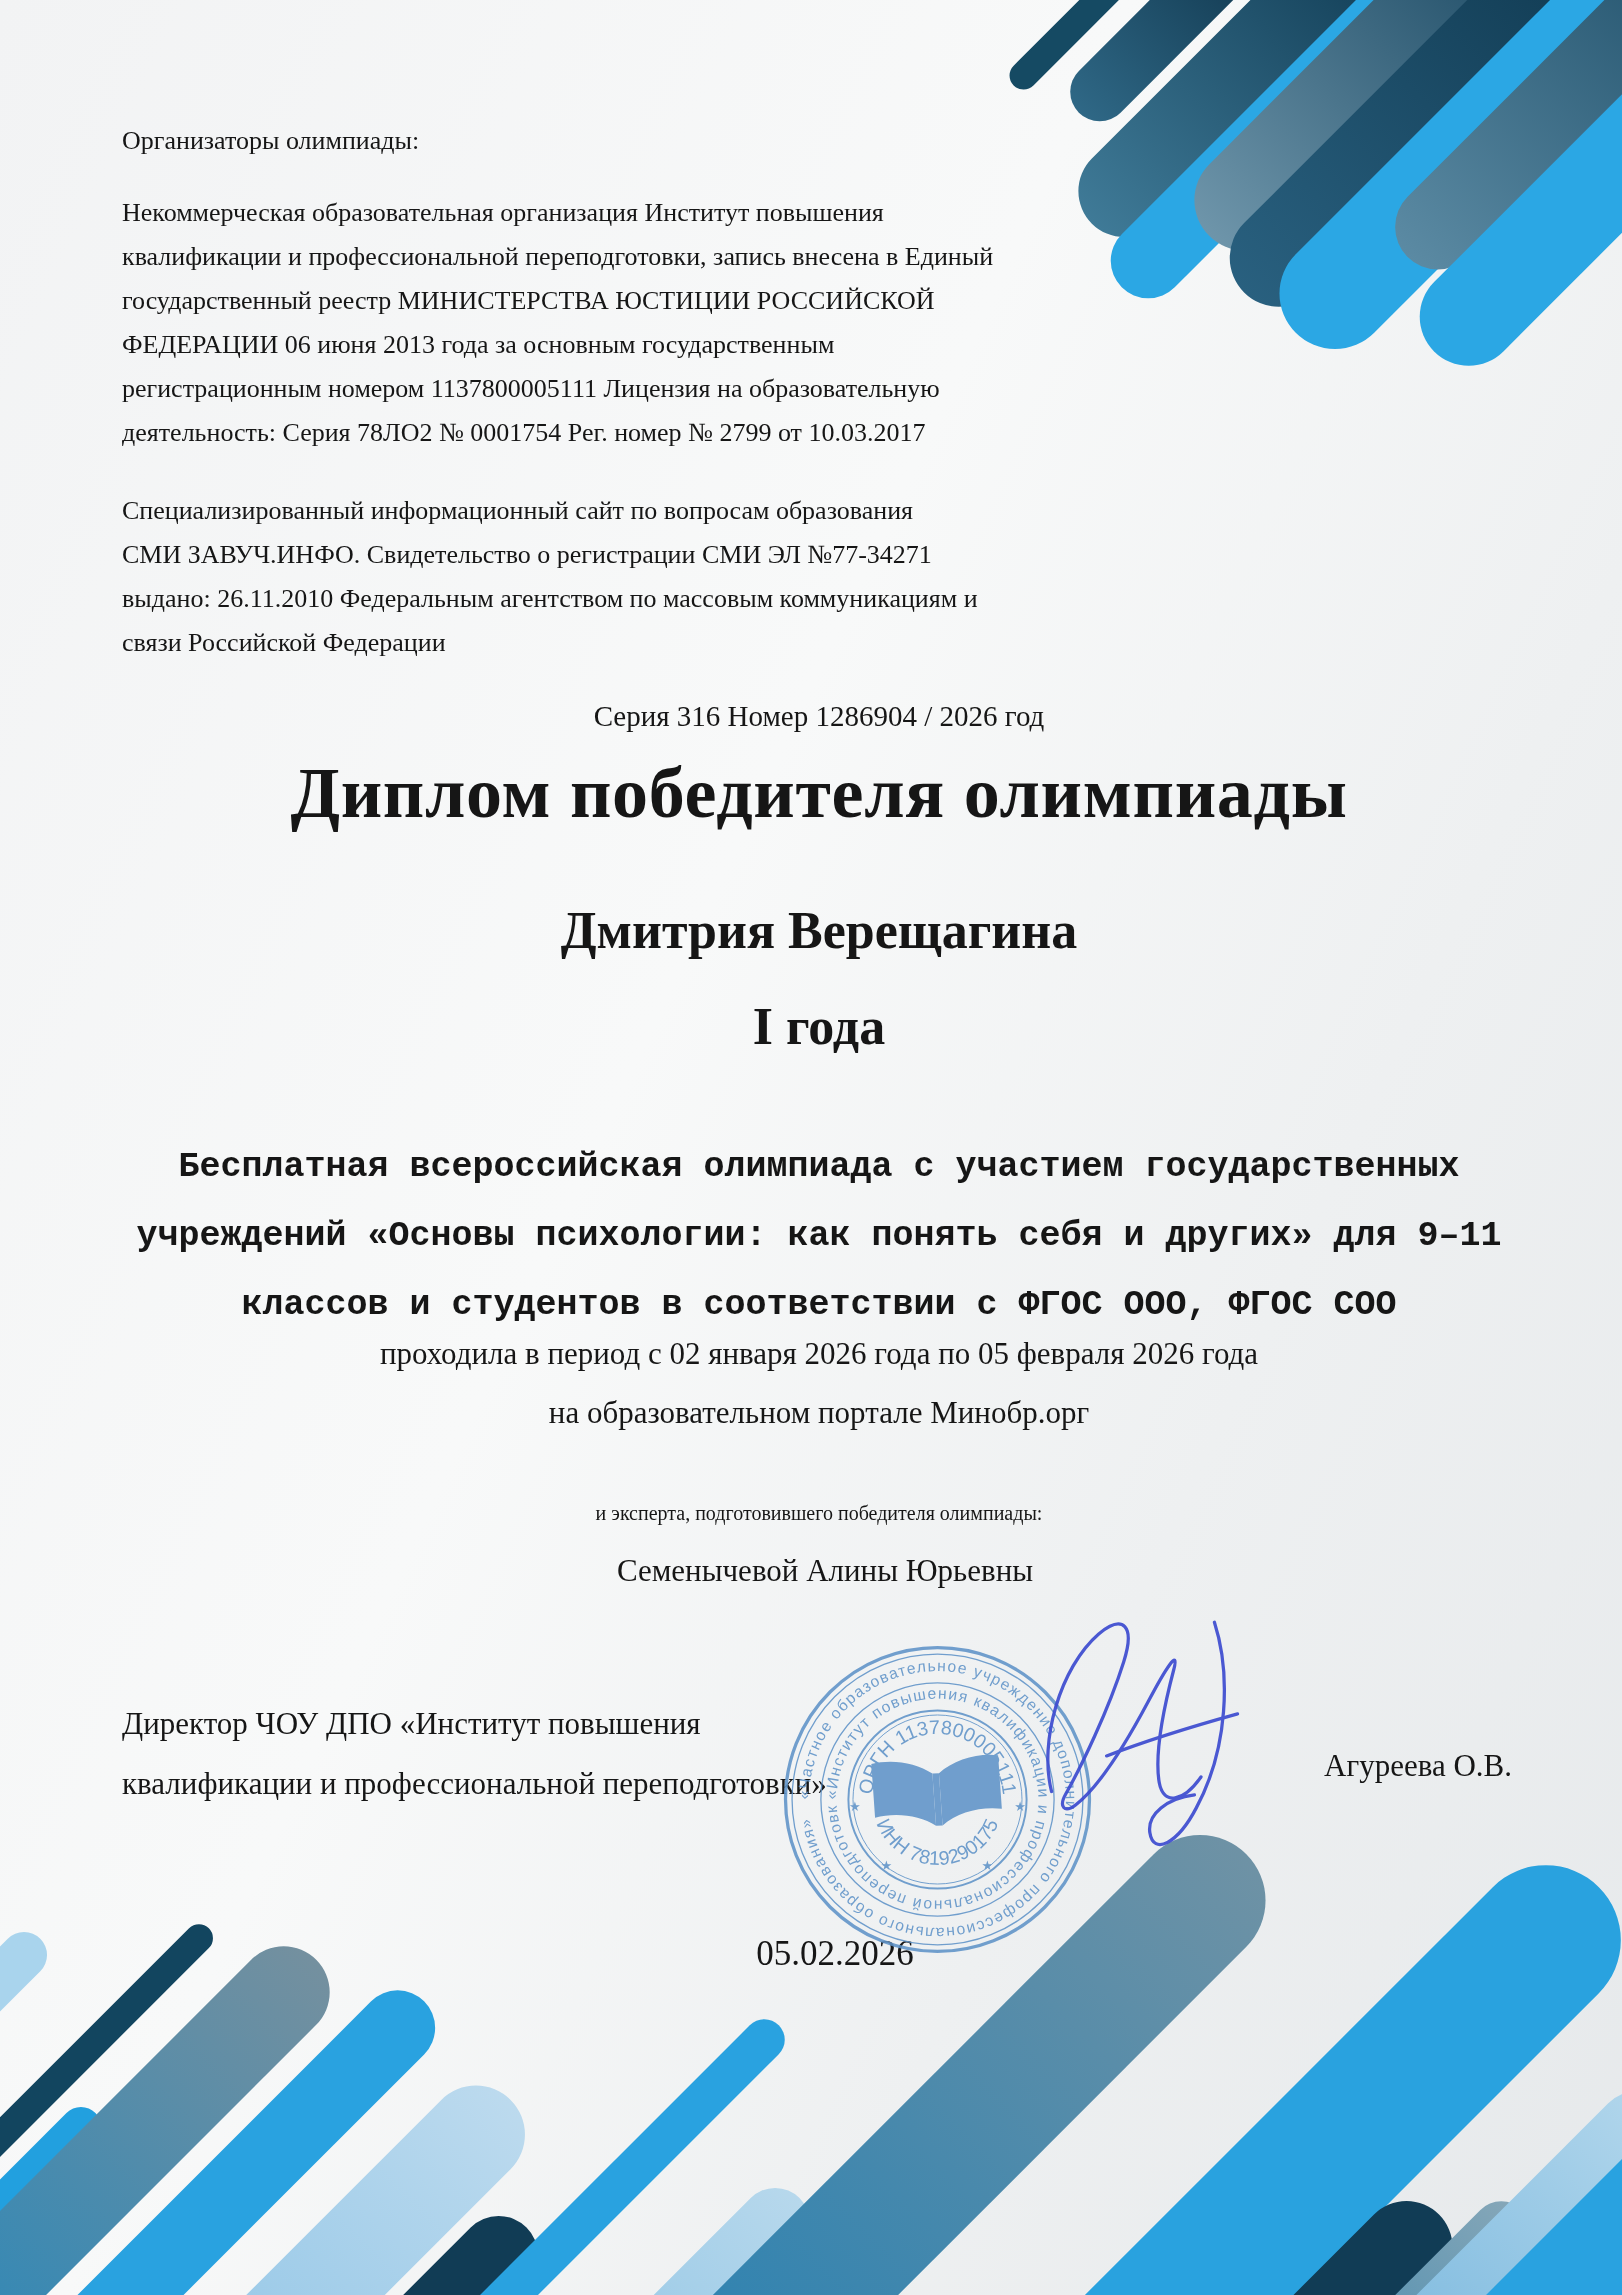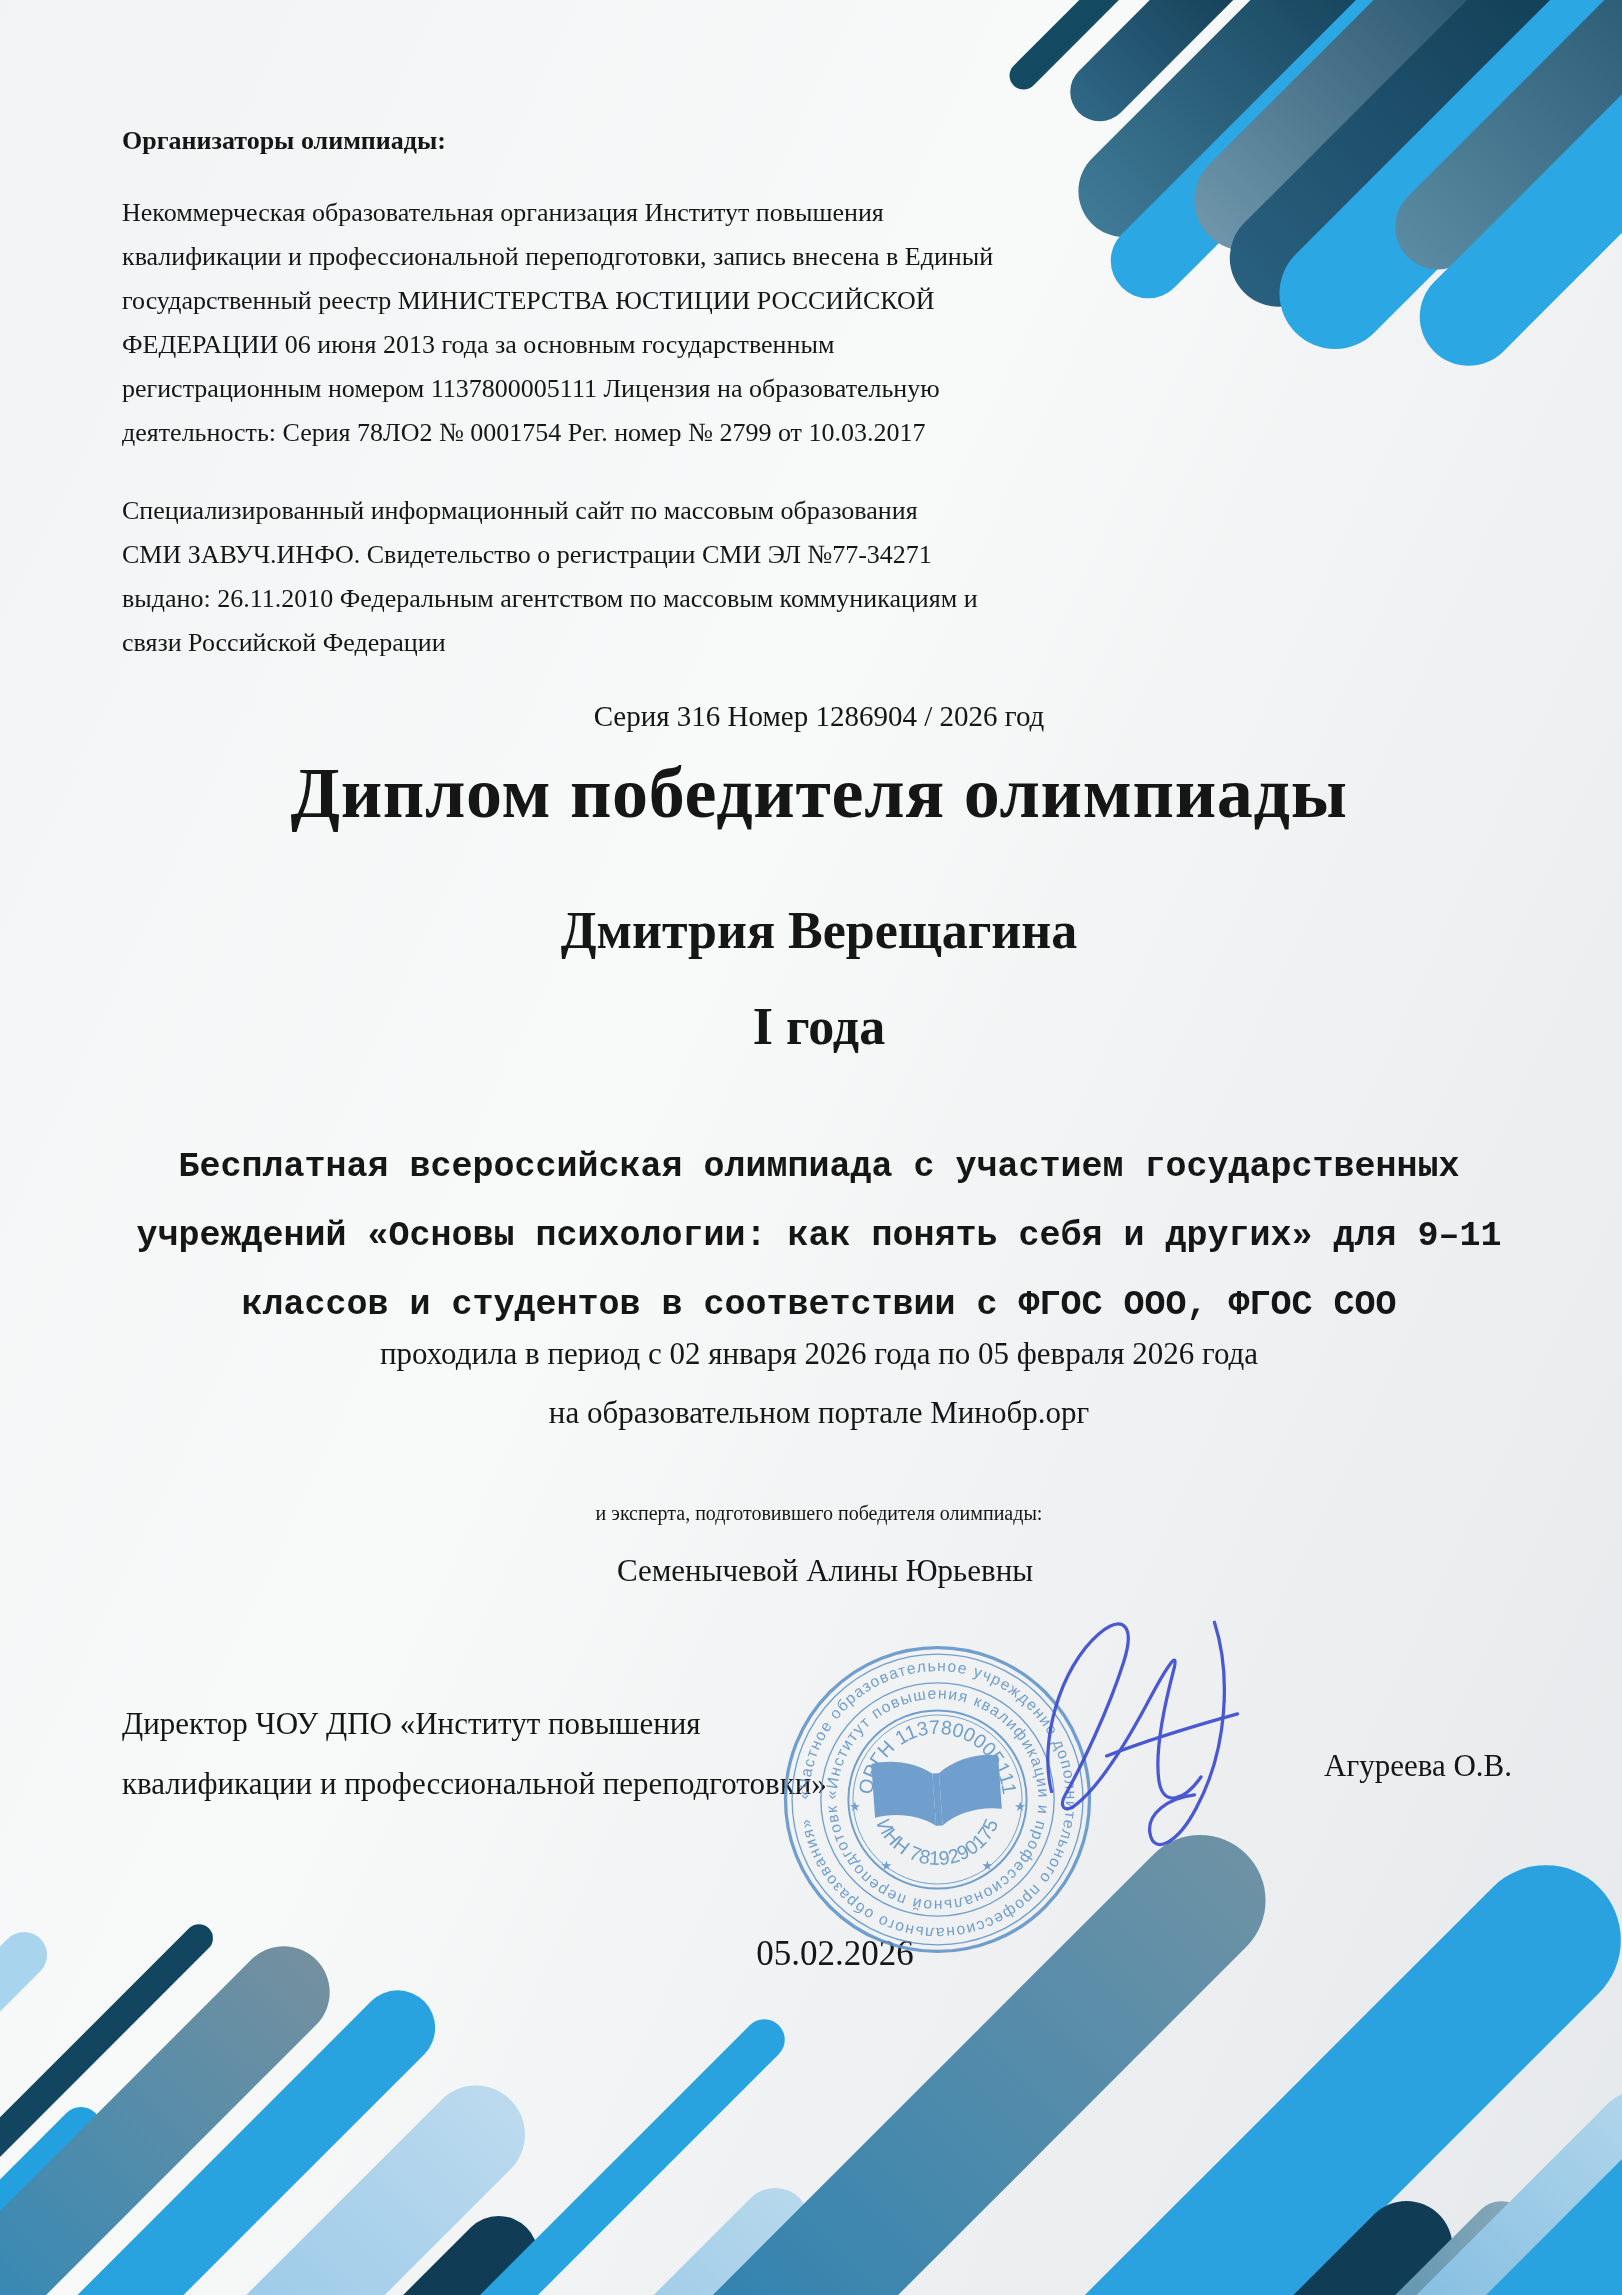--- a/index.html
+++ b/index.html
@@ -7,21 +7,21 @@
     position:relative;
     width:1622px;height:2295px;
     overflow:hidden;
     background:linear-gradient(115deg,#f2f3f4 0%,#f8f9f9 42%,#eef0f1 70%,#e6e9eb 100%);
     font-family:"Liberation Serif","DejaVu Serif",serif;
     color:#161616;
   }
   .bar{position:absolute;border-radius:654px;transform:rotate(45deg);}
   .txt{position:absolute;}
   .center{left:8px;width:100%;text-align:center;}
-  .org-heading{left:122px;top:126px;font-size:26px;font-weight:bold;}
+  .org-heading{left:122px;top:126px;font-size:26px;font-weight:normal;}
   .org-par{left:122px;font-size:26px;line-height:44px;}
   .org-par1{top:191px;}
   .org-par2{top:489px;}
   .series{top:700px;font-size:29px;}
   .title{top:752px;font-size:72px;font-weight:bold;letter-spacing:0.7px;}
   .winner{top:901px;font-size:52px;font-weight:bold;}
   .place{top:997px;font-size:52px;font-weight:bold;}
   .olymp{top:1133px;font-size:35px;font-weight:bold;line-height:69px;font-family:Liberation Mono, monospace;}
   .period{top:1336px;font-size:31px;}
   .portal{top:1395px;font-size:31px;}
@@ -71,21 +71,21 @@
   <div class="txt org-par org-par1">
     <div>Некоммерческая образовательная организация Институт повышения</div>
     <div>квалификации и профессиональной переподготовки, запись внесена в Единый</div>
     <div>государственный реестр МИНИСТЕРСТВА ЮСТИЦИИ РОССИЙСКОЙ</div>
     <div>ФЕДЕРАЦИИ 06 июня 2013 года за основным государственным</div>
     <div>регистрационным номером 1137800005111 Лицензия на образовательную</div>
     <div>деятельность: Серия 78ЛО2 № 0001754 Рег. номер № 2799 от 10.03.2017</div>
   </div>
 
   <div class="txt org-par org-par2">
-    <div>Специализированный информационный сайт по массовым образования</div>
+    <div>Специализированный информационный сайт по вопросам образования</div>
     <div>СМИ ЗАВУЧ.ИНФО. Свидетельство о регистрации СМИ ЭЛ №77-34271</div>
     <div>выдано: 26.11.2010 Федеральным агентством по массовым коммуникациям и</div>
     <div>связи Российской Федерации</div>
   </div>
 
   <div class="txt center series">Серия 316 Номер 1286904 / 2026 год</div>
   <div class="txt center title">Диплом победителя олимпиады</div>
   <div class="txt center winner">Дмитрия Верещагина</div>
   <div class="txt center place">I года</div>
 

